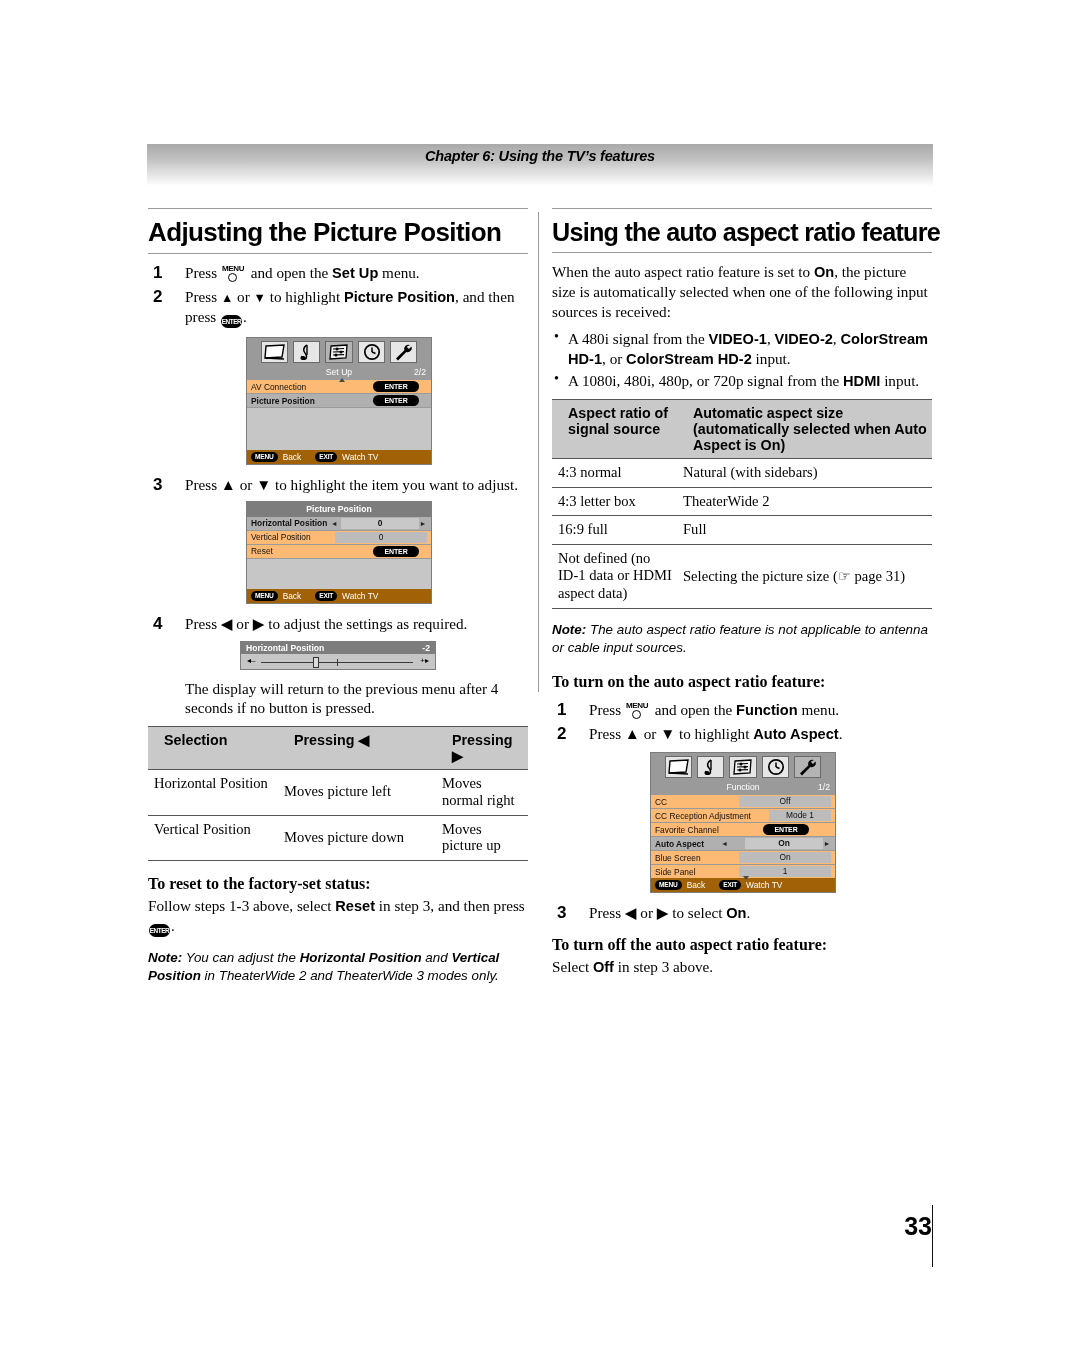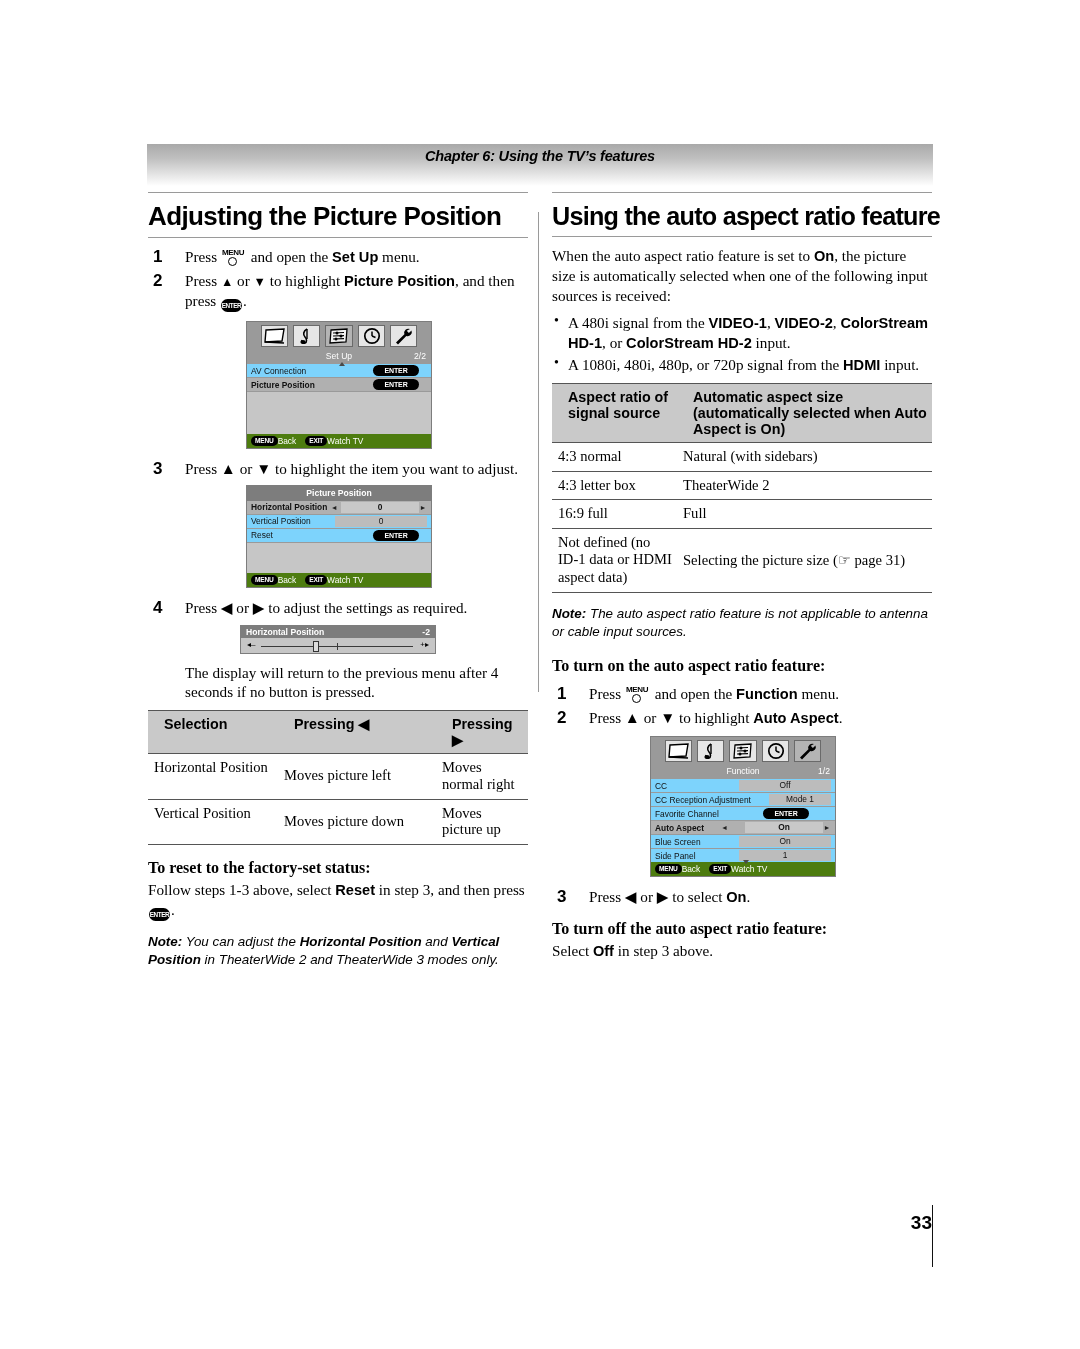--- a/index.html
+++ b/index.html
@@ -40,21 +40,21 @@
     font-weight: bold;
     font-style: italic;
     font-size: 14.5px;
     letter-spacing: -0.2px;
     color: #000;
   }
 
   
   .col {
     position: absolute;
-    top: 192px;
+    top: 208px;
     width: 380px;
   }
   .col-left  { left: 148px; }
   .col-right { left: 552px; }
 
   .col-divider {
     position: absolute;
     left: 538px;
     top: 212px;
     width: 1px;
@@ -249,21 +249,21 @@
     bottom: auto; top: -3px;
   }
 
   .osd-row {
     display: flex;
     align-items: center;
     height: 13px;
     border-bottom: 1px solid #9a9a9a;
     font-size: 8.4px;
     color: #111;
-    background: #7dd3fc;
+    background: #fdba74;
   }
   .osd-row.hl {
     background: #b0b0b0;
     font-weight: bold;
   }
   .osd-row .label {
     padding-left: 4px;
     flex: 0 0 auto;
     white-space: nowrap;
   }
@@ -298,22 +298,23 @@
     font-weight: bold;
     font-size: 7px;
     line-height: 11px;
     text-align: center;
     letter-spacing: -0.1px;
   }
   .osd-blank { background: #c6c6c6; }
   .osd-footer {
     display: flex;
     align-items: center;
+    gap: 5px;
     height: 14px;
-    background: #4d7c0f;
+    background: #a16207;
     padding-left: 4px;
     font-size: 8.4px;
     color: #fff;
   }
   .pill {
     display: inline-block;
     height: 10px;
     padding: 0 4px;
     border-radius: 5px;
     background: #000;
@@ -410,21 +411,21 @@
   table.doc.aspect tr.tall td { vertical-align: middle; }
   table.doc.aspect tr.tall td:first-child { vertical-align: top; }
 
   
   .page-num {
     position: absolute;
     right: 148px;
     top: 1212px;
     font-family: "Liberation Sans", sans-serif;
     font-weight: bold;
-    font-size: 19px;
+    font-size: 25px;
   }
   .footer-rule {
     position: absolute;
     left: 932px;
     top: 1205px;
     width: 1px;
     height: 62px;
     background: #111;
   }
 </style>

